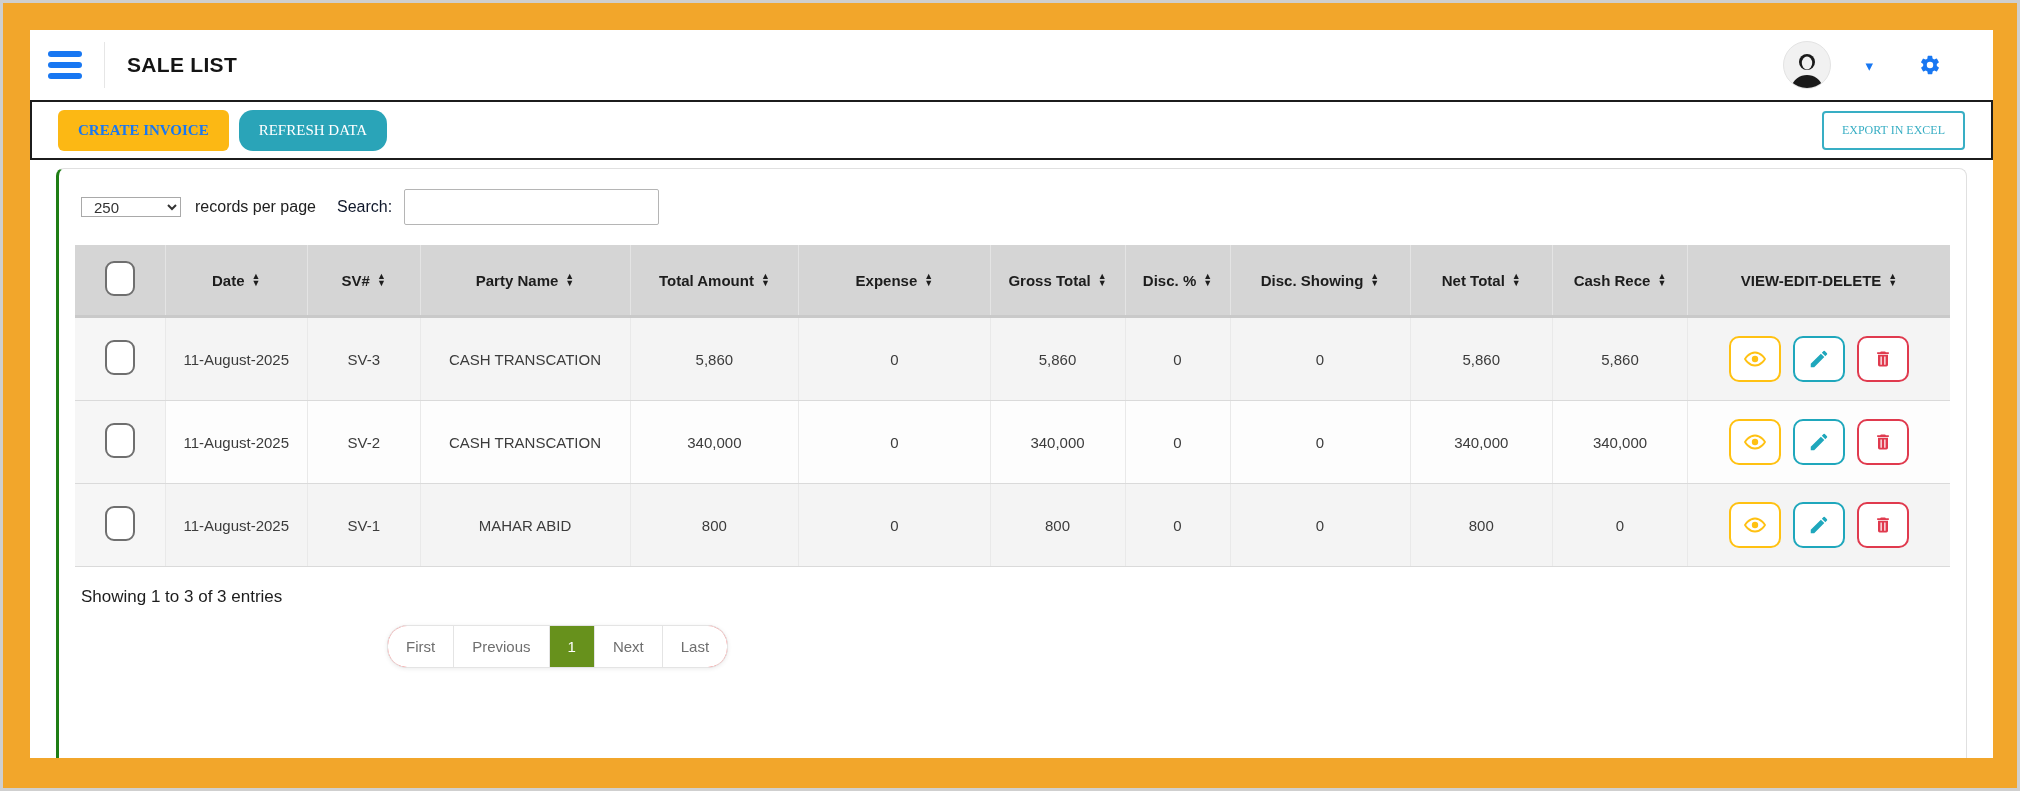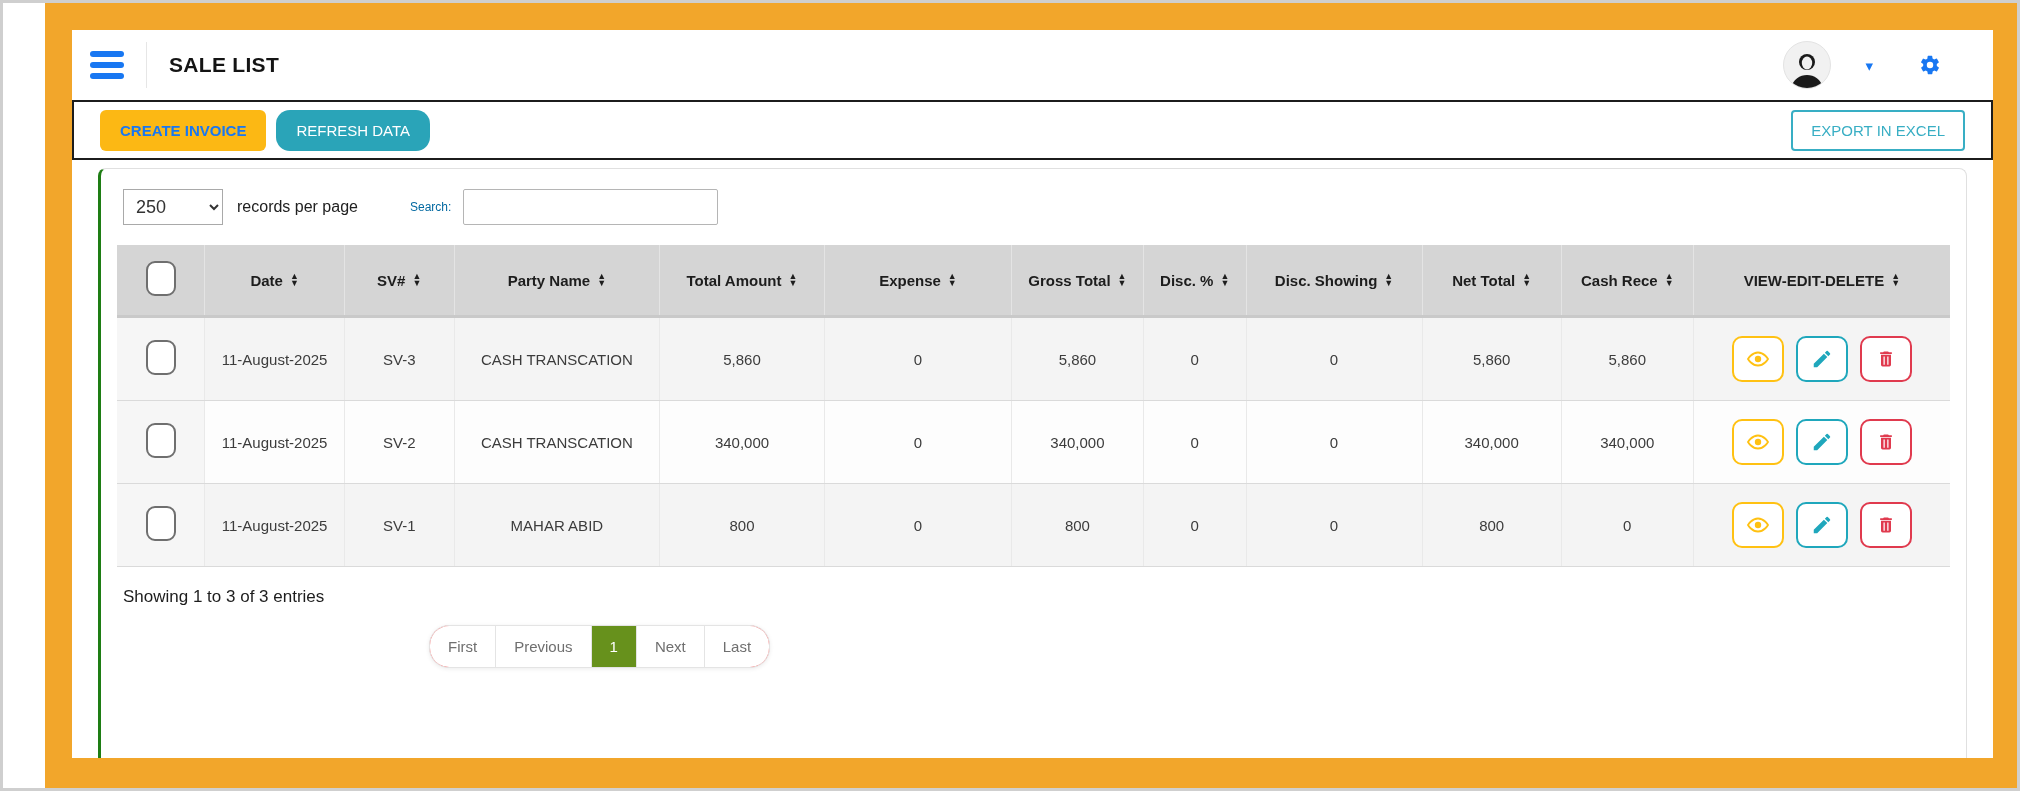--- a/index.html
+++ b/index.html
@@ -1,44 +1,44 @@
 <!DOCTYPE html>
 <html><head>
 <meta charset="utf-8">
 <style>
   html,body{margin:0;padding:0;background:#ffffff;font-family:"Liberation Sans",sans-serif;}
-  .window{width:2020px;height:791px;box-sizing:border-box;border:3px solid #cfcfcf;overflow:hidden;padding-left:42px;}
+  .window{width:2020px;height:791px;box-sizing:border-box;border:3px solid #cfcfcf;overflow:hidden;}
   .frame{width:100%;height:100%;box-sizing:border-box;background:#F2A62B;padding:27px 24px 30px 27px;}
   .content{background:#fff;width:100%;height:100%;box-sizing:border-box;display:flex;flex-direction:column;overflow:hidden;}
 
   
   .app-header{height:70px;min-height:70px;display:flex;align-items:center;padding:0 30px 0 16px;background:#fff;}
   .hamburger{display:flex;flex-direction:column;gap:5px;cursor:pointer;padding:4px 2px;}
   .hamburger span{display:block;width:34px;height:6px;border-radius:3px;background:#1877F2;}
   .header-divider{width:1px;height:46px;background:#e6e6e6;margin:0 22px 0 20px;}
   .page-title{font-size:21px;font-weight:700;color:#141414;letter-spacing:.3px;}
   .header-right{margin-left:auto;display:flex;align-items:center;}
   .avatar{width:46px;height:46px;border-radius:50%;background:#f1f1f1;display:flex;align-items:flex-end;justify-content:center;overflow:hidden;border:1px solid #e3e3e3;}
   .caret{color:#1877F2;font-size:15px;margin:0 0 0 34px;line-height:1;cursor:pointer;}
   .gear{margin-left:46px;margin-right:22px;cursor:pointer;display:flex;}
 
   
   .toolbar{border:2px solid #1c1c1c;height:60px;min-height:60px;display:flex;align-items:center;padding:0 26px;background:#fff;box-sizing:border-box;}
-  .btn{font-family:Liberation Sans, sans-serif;cursor:pointer;}
+  .btn{font-family:Liberation Serif, serif;cursor:pointer;}
   .btn-create{background:#FCB814;color:#1877F2;font-weight:700;font-size:15px;padding:12px 20px;border:none;border-radius:6px;}
   .btn-refresh{background:#2AA4B8;color:#fff;font-size:15px;padding:12px 20px;border:none;border-radius:14px;margin-left:10px;}
-  .btn-export{margin-left:auto;background:#fff;color:#38AEC4;border:2px solid #38AEC4;border-radius:4px;padding:10px 18px;font-size:15px;}
+  .btn-export{margin-left:auto;background:#fff;color:#38AEC4;border:2px solid #38AEC4;border-radius:4px;padding:10px 18px;font-size:12px;}
 
   
   .card{margin:8px 26px 0 26px;flex:1;border:1px solid #e0e0e0;border-bottom:none;border-left:3px solid #1E7D14;border-radius:8px 8px 0 0;padding:16px 16px 0 16px;display:flex;flex-direction:column;box-sizing:border-box;overflow:hidden;}
 
   .controls{display:flex;align-items:center;margin:4px 0 20px 6px;}
-  .page-size{width:100px;height:36px;border:1px solid #a9a9a9;border-radius:0;font-size:18px;color:#333;padding:0 8px;background:#fff;font-family:"Liberation Sans",sans-serif;}
+  .page-size{width:100px;height:20px;border:1px solid #a9a9a9;border-radius:0;font-size:15px;color:#333;padding:0 8px;background:#fff;font-family:"Liberation Sans",sans-serif;}
   .records-label{font-size:16px;color:#212121;margin-left:14px;}
-  .search-label{font-size:12px;color:#0369a1;margin-left:52px;margin-right:12px;}
+  .search-label{font-size:16px;color:#0f172a;margin-left:21px;margin-right:12px;}
   .search-input{width:255px;height:36px;border:1px solid #b5b5b5;border-radius:2px;font-size:15px;padding:0 8px;box-sizing:border-box;}
 
   
   table.sale-table{width:100%;border-collapse:collapse;font-size:15px;color:#3c3c3c;table-layout:fixed;}
   .sale-table th{background:#D5D5D5;padding:16px 6px;font-weight:700;color:#1d1d1d;font-size:15px;border-right:1px solid #e4e4e4;border-bottom:3px solid #c9c9c9;}
   .sale-table th:last-child{border-right:none;}
   .sale-table td{padding:18px 6px;text-align:center;border-bottom:1px solid #dadada;border-right:1px solid #e9e9e9;}
   .sale-table td:last-child{border-right:none;}
   .sale-table tbody tr:nth-child(odd) td{background:#f4f4f4;}
   .sale-table tbody tr:nth-child(even) td{background:#fdfdfd;}

